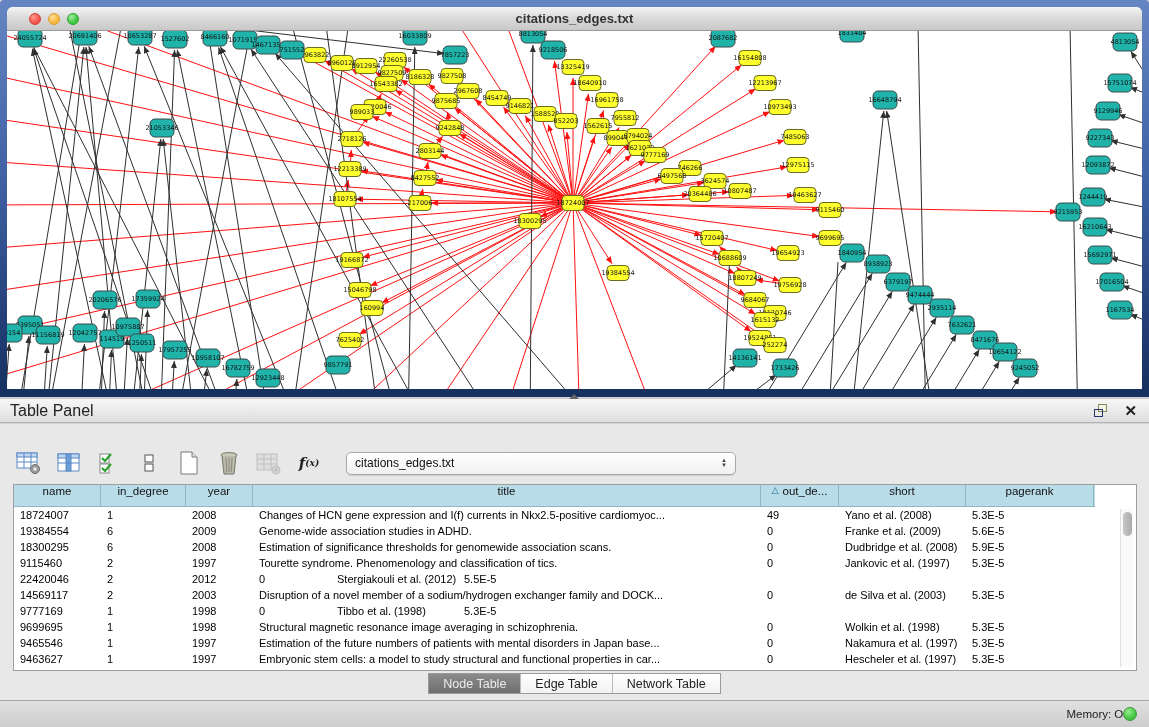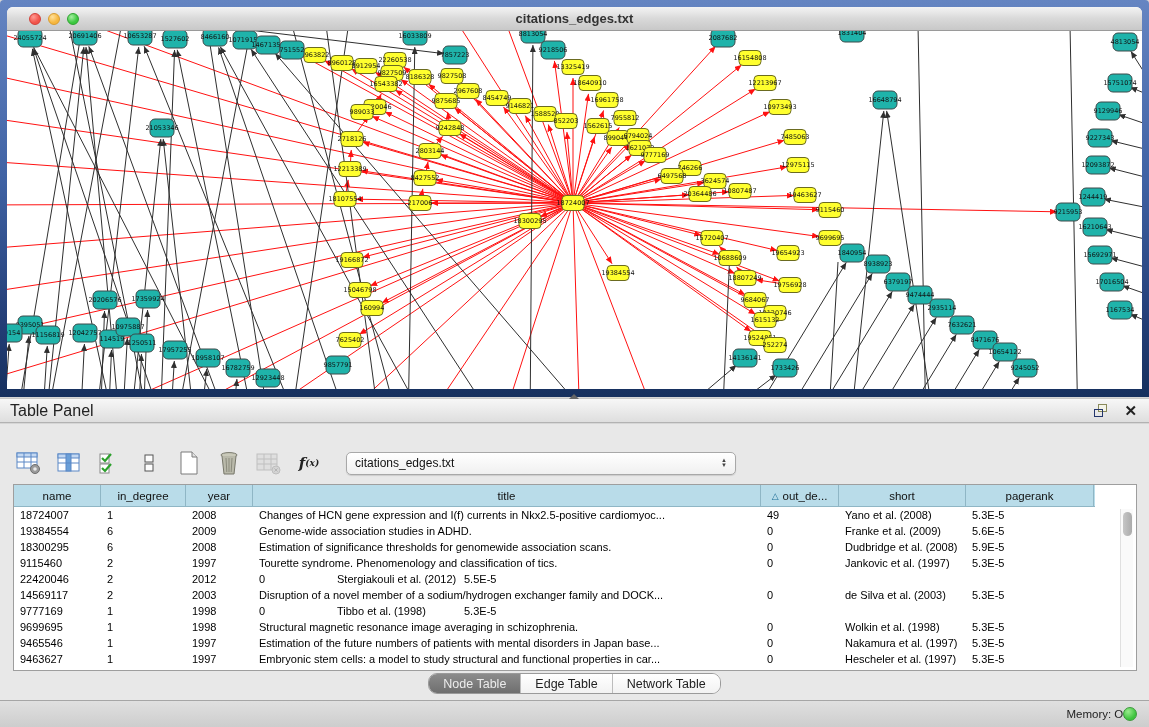--- a/index.html
+++ b/index.html
@@ -45,31 +45,31 @@
   .tbtn { width:30px; height:30px; display:flex; align-items:center; justify-content:center; }
   .fx { font-family:"DejaVu Serif",serif; font-style:italic; font-weight:bold; font-size:15px; color:#222; }
   .fx small { font-size:9px; }
   .combo { margin-left:12px; width:390px; height:23px; background:linear-gradient(180deg,#ffffff,#f0f0f0);
     border:1px solid #a8a8a8; border-radius:5px; display:flex; align-items:center; padding:0 8px; box-shadow:0 1px 1px rgba(0,0,0,.12); }
   .combo .val { flex:1; font-size:12px; color:#111; }
   .combo .arrows { display:flex; flex-direction:column; line-height:5px; font-size:6px; color:#444; }
 
   .tablebox { position:absolute; left:13px; top:60px; width:1124px; height:187px; background:#fff; border:1px solid #9e9e9e; overflow:hidden; }
   .thead { display:flex; height:22px; background:#b9dce9; border-bottom:1px solid #8fb6c5; width:1081px; }
-  .th { font-size:11.5px; color:#111; display:flex; align-items:center; justify-content:center;
+  .th { font-size:11.5px; color:#111; display:flex; justify-content:center;
     border-right:1px solid #8fb6c5; height:100%; }
   .sorttri { color:#1d6d96; font-size:9px; margin-right:4px; }
   .c0{width:87px}.c1{width:85px}.c2{width:67px}.c3{width:508px}.c4{width:78px}.c5{width:127px}.c6{width:128px}
   .trow { display:flex; height:16px; align-items:center; }
   .tcell { font-size:11px; color:#000; padding-left:6px; white-space:nowrap; overflow:hidden; }
   .vsb { position:absolute; right:3px; top:24px; width:13px; height:158px; background:#fafafa; border-left:1px solid #e0e0e0; }
   .vsb .thumb { position:absolute; left:2px; top:3px; width:9px; height:24px; background:linear-gradient(90deg,#c6c6c6,#ababab); border-radius:5px; }
 
   .tabsrow { position:absolute; left:0; top:249px; width:1149px; display:flex; justify-content:center; }
-  .seg { display:flex; height:21px; border:1px solid #9a9a9a; border-radius:9px; overflow:hidden; background:#fdfdfd; box-shadow:inset 0 1px 0 rgba(255,255,255,.7); }
+  .seg { display:flex; height:21px; border:1px solid #9a9a9a; border-radius:0; overflow:hidden; background:#fdfdfd; box-shadow:inset 0 1px 0 rgba(255,255,255,.7); }
   .seg .tab { padding:0 14px; font-size:12.5px; display:flex; align-items:center; color:#222; border-left:1px solid #bcbcbc; background:linear-gradient(180deg,#ffffff,#f2f2f2); }
   .seg .tab:first-child { border-left:none; }
   .seg .tab.sel { background:linear-gradient(180deg,#8b8b8b,#6f6f6f); color:#ececec; }
 
   .statusbar { position:absolute; left:0; top:700px; width:1149px; height:27px; background:linear-gradient(180deg,#e0e0e0,#cdcdcd); border-top:1px solid #a6a6a6; }
   .mem { position:absolute; right:18px; top:7px; font-size:11.5px; color:#222; }
   .memdot { position:absolute; right:12px; top:6px; width:14px; height:14px; border-radius:50%;
     background:radial-gradient(circle at 35% 30%,#9aeb8e,#3ec43e 65%); border:1px solid #3d9b3d; }
 </style>
 </head>

